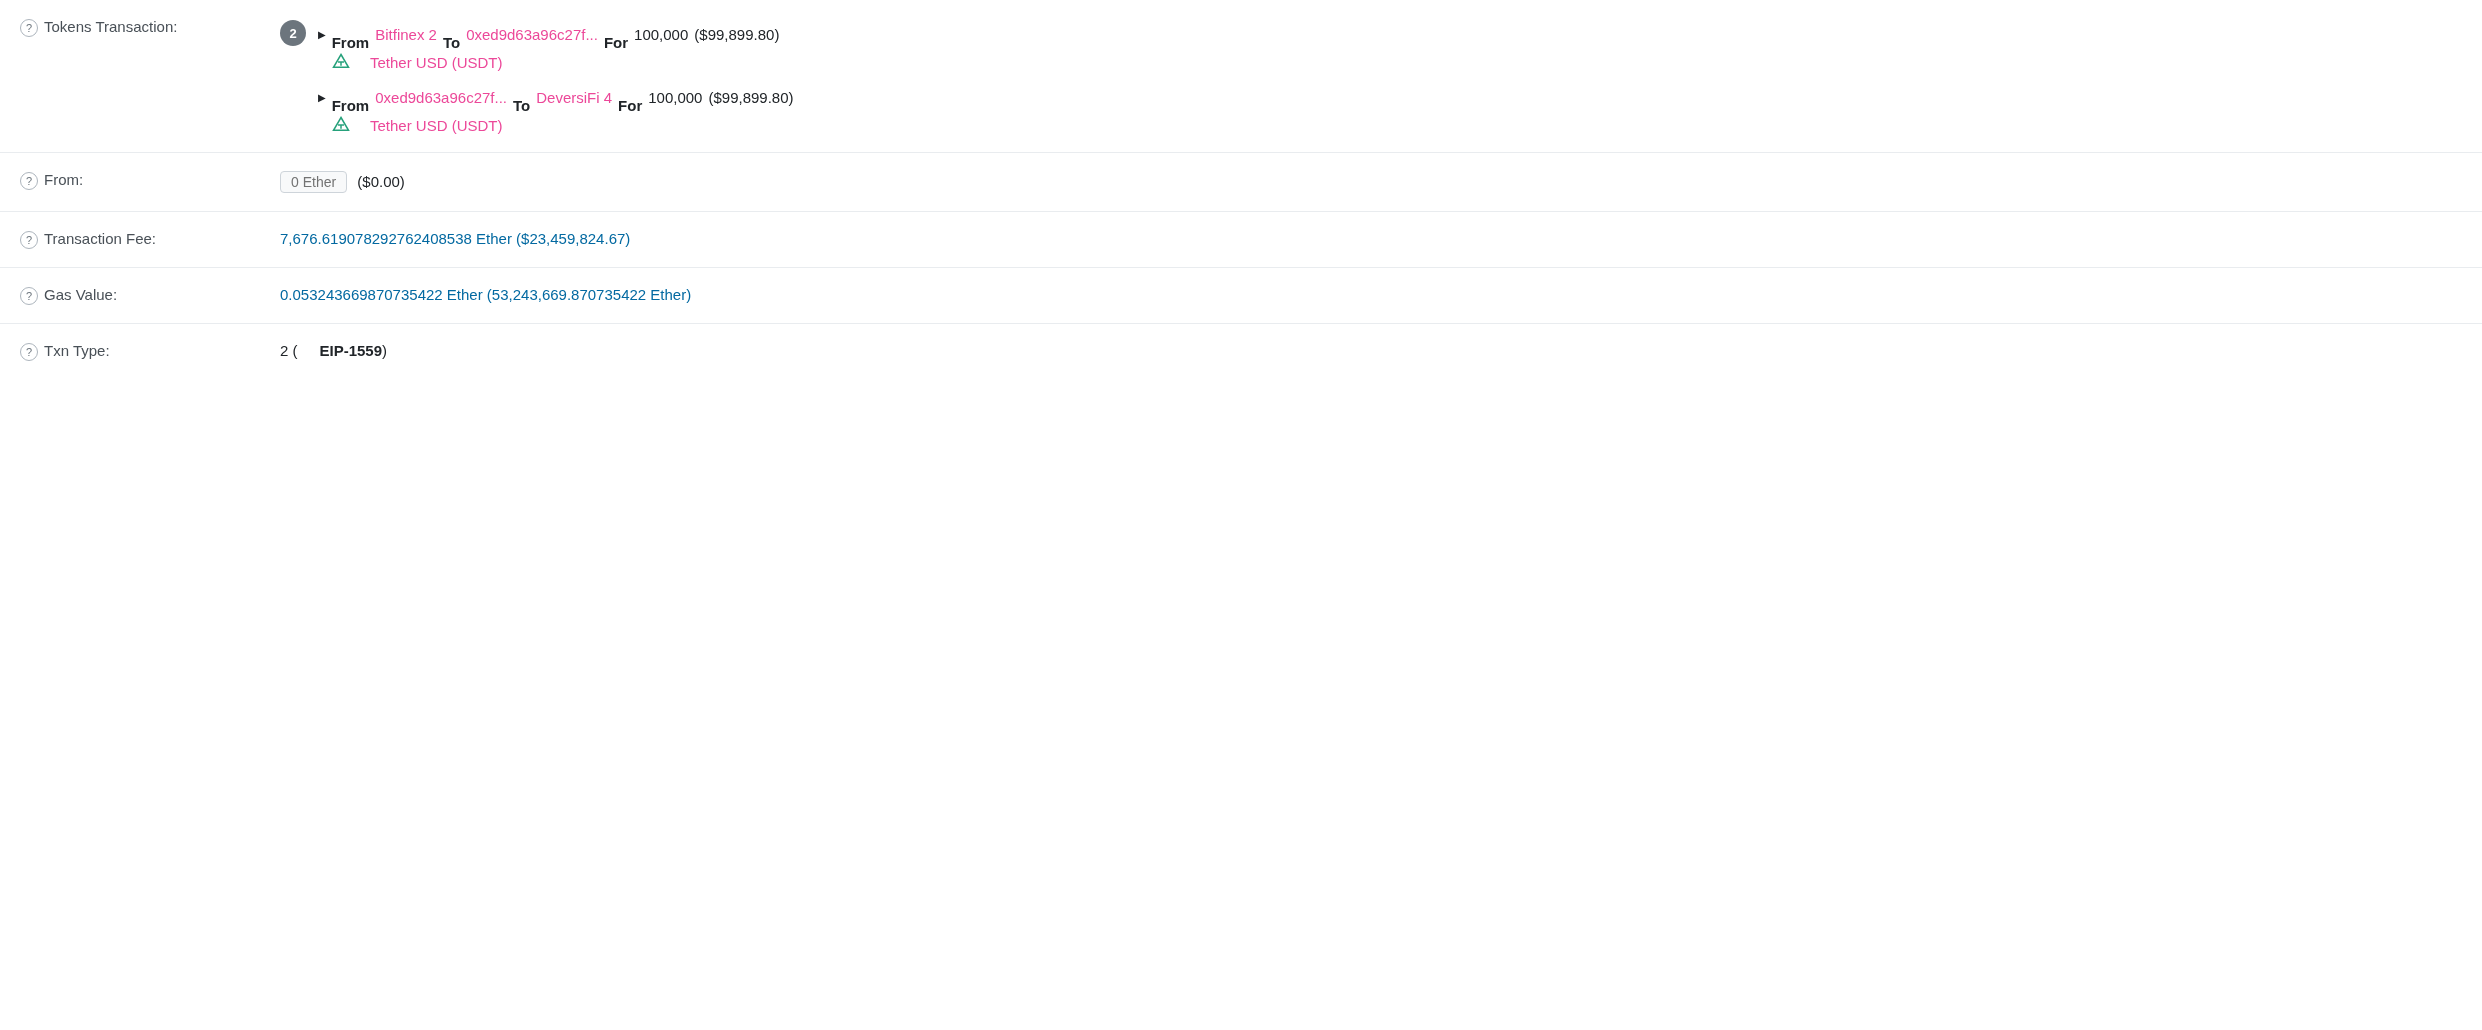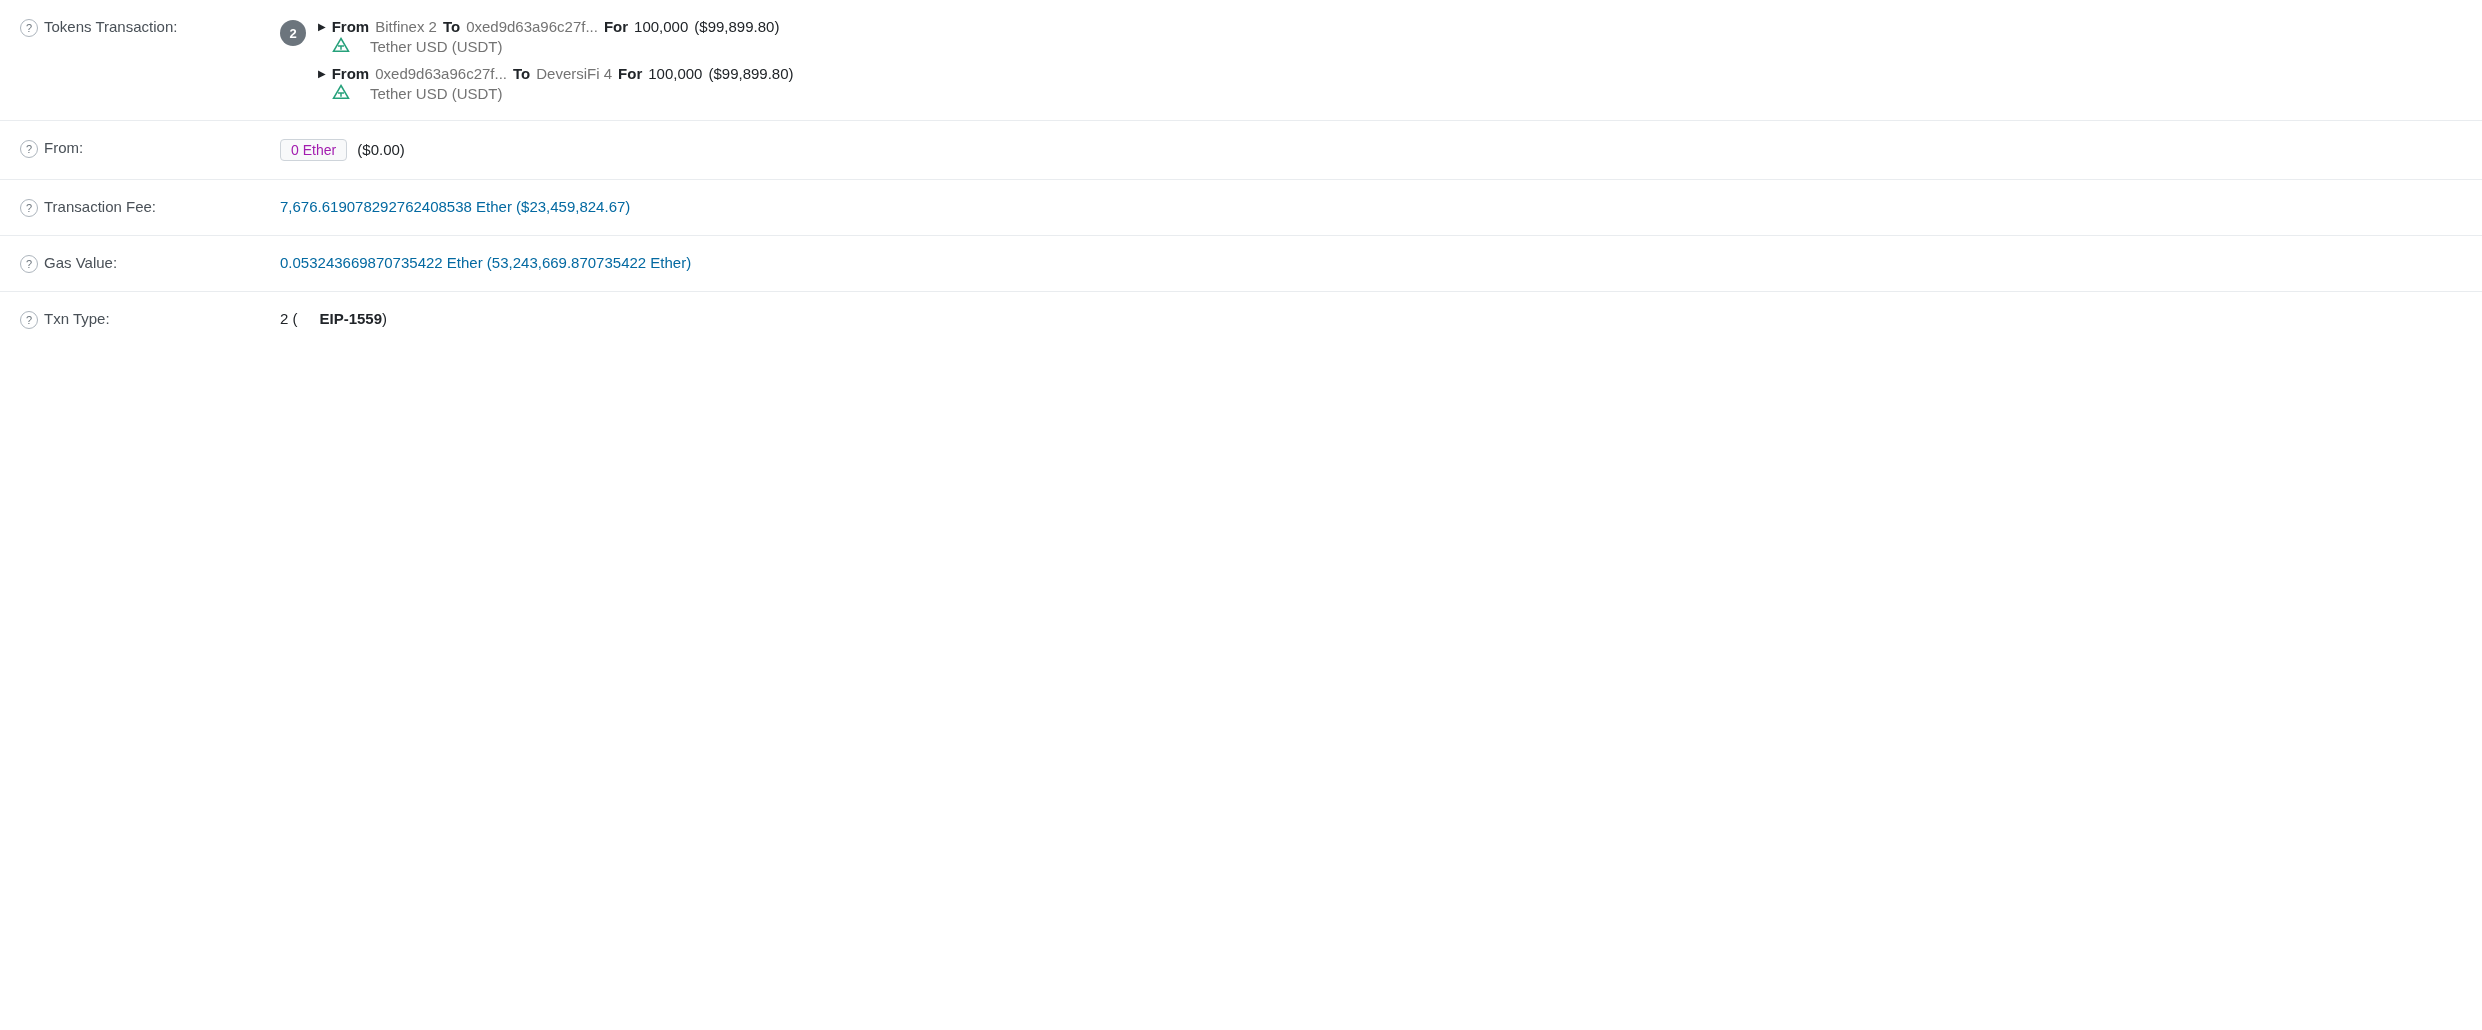--- a/index.html
+++ b/index.html
@@ -82,45 +82,46 @@
       display: flex;
       align-items: center;
       gap: 6px;
       flex-wrap: wrap;
     }
     .triangle {
       font-size: 10px;
       color: #212529;
     }
     .link-blue {
-      color: #737373;
+      color: #ec4899;
       text-decoration: none;
     }
     .keyword-bold {
       font-weight: 700;
       color: #212529;
+      margin-top: 16px;
     }
     .token-label {
       display: flex;
       align-items: center;
       gap: 20px;
       margin-left: 14px;
     }
     .tether-icon {
       width: 18px;
       height: 18px;
       flex-shrink: 0;
     }
     .ether-badge {
       display: inline-block;
       border: 1px solid #ced4da;
       border-radius: 4px;
       padding: 2px 10px;
       font-size: 14px;
-      color: #a21caf;
+      color: #737373;
       background: #f8f9fa;
       margin-right: 6px;
     }
     .fee-text {
       color: #0369a1;
     }
     .eip-bold {
       font-weight: 700;
       margin-left: 22px;
     }

